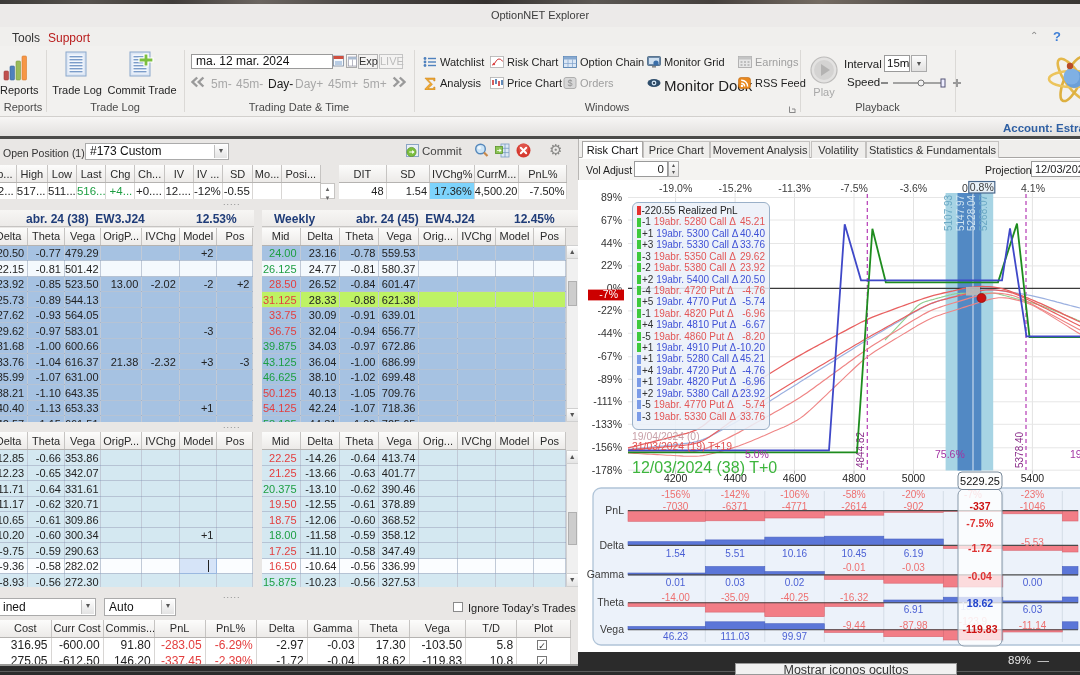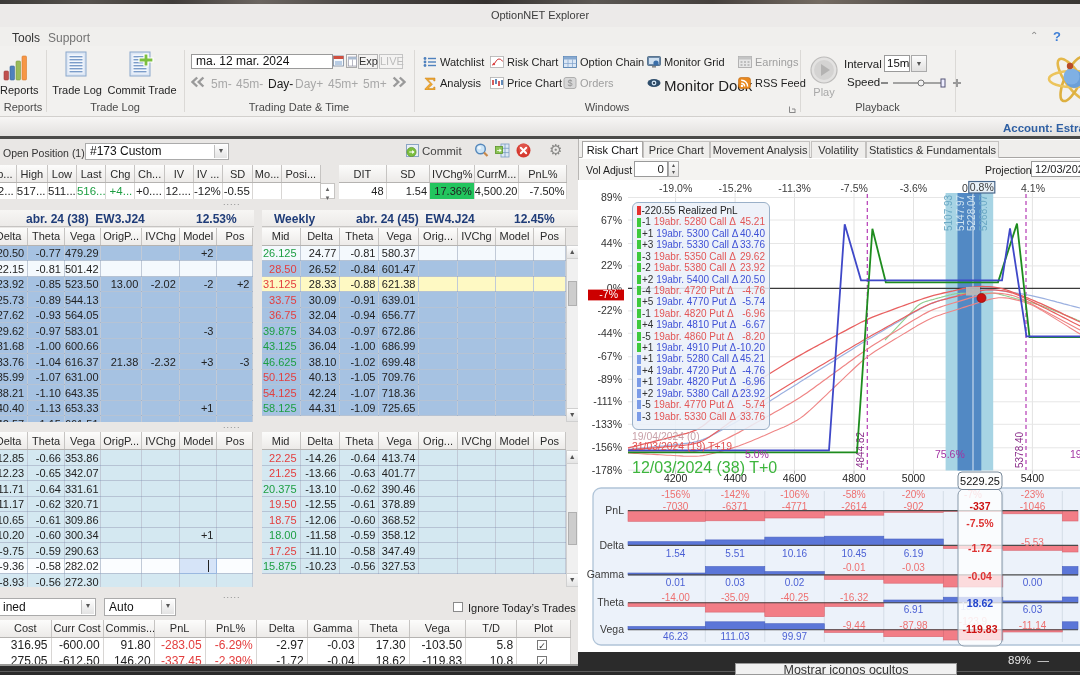--- a/index.html
+++ b/index.html
@@ -11,21 +11,21 @@
 .dd{position:absolute;background:#fff;border:1px solid #ababab;}
 .dda{position:absolute;right:1px;top:1px;bottom:1px;width:13px;background:linear-gradient(#fdfdfd,#e3e3e3);border-left:1px solid #c0c0c0;color:#555;text-align:center;font-size:8px;line-height:12px;}
 .seclbl{position:absolute;color:#4a4a4a;font-size:11px;text-align:center;}
 .icontxt{font-size:11px;color:#1f1f1f;}
 </style></head><body>
 <div class="abs" style="left:0;top:0;width:1080px;height:4px;background:linear-gradient(90deg,#3c3a38 0%,#56524e 8%,#403c3a 16%,#6b6560 24%,#4a4644 33%,#35312f 45%,#5b5753 55%,#45403d 66%,#746b62 76%,#4e4a47 86%,#3a3734 100%);"></div>
 <div class="abs" style="left:0;top:4px;width:1080px;height:23px;background:#eceae9;"></div>
 <div class="abs" style="left:0;top:9px;width:1080px;text-align:center;font-size:11px;color:#3c3c3c;">OptionNET Explorer</div>
 <div class="abs" style="left:0;top:27px;width:1080px;height:19px;background:#f0efed;"></div>
 <div class="abs" style="left:12px;top:31px;font-size:12px;color:#333;">Tools</div>
-<div class="abs" style="left:48px;top:31px;font-size:12px;color:#737373;">Support</div>
+<div class="abs" style="left:48px;top:31px;font-size:12px;color:#b91c1c;">Support</div>
 <div class="abs" style="left:1030px;top:30px;font-size:10px;color:#888;">⌃</div>
 <div class="abs" style="left:1053px;top:29px;font-size:13px;font-weight:bold;color:#3f7fd6;">?</div>
 <div class="abs" style="left:0;top:46px;width:1080px;height:71px;background:#f2f1ef;border-bottom:1px solid #d2d0cd;"></div>
 <div class="abs" style="left:46px;top:50px;width:1px;height:62px;background:#dbd9d6;"></div>
 <div class="abs" style="left:184px;top:50px;width:1px;height:62px;background:#dbd9d6;"></div>
 <div class="abs" style="left:414px;top:50px;width:1px;height:62px;background:#dbd9d6;"></div>
 <div class="abs" style="left:800px;top:50px;width:1px;height:62px;background:#dbd9d6;"></div>
 <div class="abs" style="left:955px;top:50px;width:1px;height:62px;background:#dbd9d6;"></div>
 <div class="abs" style="left:3px;top:54px;width:26px;height:28px;">
 <svg width="26" height="28">
@@ -313,21 +313,21 @@
         <tr class="hdr" style="height:17.5px;">
           <td>DIT</td>
           <td>SD</td>
           <td>IVChg%</td>
           <td>CurrM...</td>
           <td>PnL%</td>
         </tr>
         <tr style="height:16px;">
           <td class="num" style="background:#fff;border-right:1px solid #d8d6d4;font-size:11px;padding-right:2px;">48</td>
           <td class="num" style="background:#fff;border-right:1px solid #d8d6d4;font-size:11px;padding-right:2px;">1.54</td>
-          <td class="num" style="background:#22c55e;border-right:1px solid #d8d6d4;font-size:11px;padding-right:2px;">17.36%</td>
+          <td class="num" style="background:#7dd3fc;border-right:1px solid #d8d6d4;font-size:11px;padding-right:2px;">17.36%</td>
           <td class="num" style="background:#fff;border-right:1px solid #d8d6d4;font-size:11px;padding-right:2px;">4,500.20</td>
           <td class="num" style="background:#fff;border-right:1px solid #d8d6d4;font-size:11px;padding-right:2px;">-7.50%</td>
         </tr>
       </tbody>
     </table>
   </div>
 <div class="abs" style="left:223px;top:201px;width:14px;height:3px;color:#8a8a8a;font-size:9px;line-height:3px;letter-spacing:1px;">.....</div>
 <div class="abs" style="left:0;top:210px;width:254px;height:17px;background:linear-gradient(#f7f6f4,#eceae8);border-bottom:1px solid #c6c4c2;"></div>
 <div class="abs" style="left:26px;top:212px;font-size:12px;font-weight:bold;color:#1f3c78;">abr. 24 (38)&nbsp; EW3.J24</div>
 <div class="abs" style="left:196px;top:212px;font-size:12px;font-weight:bold;color:#1f3c78;">12.53%</div>
@@ -483,41 +483,51 @@
         <tr class="hdr" style="height:17.8px;">
           <td>Mid</td>
           <td>Delta</td>
           <td>Theta</td>
           <td>Vega</td>
           <td>Orig...</td>
           <td>IVChg</td>
           <td>Model</td>
           <td>Pos</td>
         </tr>
+        <tr style="height:15.5px;background:#a6c2e2">
+          <td class="num" style="border-right:1px solid rgba(120,150,190,0.35);border-bottom:1px solid rgba(120,150,190,0.45);color:#1d9e42">24.00</td>
+          <td class="num" style="border-right:1px solid rgba(120,150,190,0.35);border-bottom:1px solid rgba(120,150,190,0.45);">23.16</td>
+          <td class="num" style="border-right:1px solid rgba(120,150,190,0.35);border-bottom:1px solid rgba(120,150,190,0.45);">-0.78</td>
+          <td class="num" style="border-right:1px solid rgba(120,150,190,0.35);border-bottom:1px solid rgba(120,150,190,0.45);">559.53</td>
+          <td class="num" style="border-right:1px solid rgba(120,150,190,0.35);border-bottom:1px solid rgba(120,150,190,0.45);"></td>
+          <td class="num" style="border-right:1px solid rgba(120,150,190,0.35);border-bottom:1px solid rgba(120,150,190,0.45);"></td>
+          <td class="num" style="border-right:1px solid rgba(120,150,190,0.35);border-bottom:1px solid rgba(120,150,190,0.45);"></td>
+          <td class="num" style="border-right:1px solid rgba(120,150,190,0.35);border-bottom:1px solid rgba(120,150,190,0.45);"></td>
+        </tr>
         <tr style="height:15.5px;background:#f4f9fd">
           <td class="num" style="border-right:1px solid rgba(120,150,190,0.35);border-bottom:1px solid rgba(120,150,190,0.45);color:#1d9e42">26.125</td>
           <td class="num" style="border-right:1px solid rgba(120,150,190,0.35);border-bottom:1px solid rgba(120,150,190,0.45);">24.77</td>
           <td class="num" style="border-right:1px solid rgba(120,150,190,0.35);border-bottom:1px solid rgba(120,150,190,0.45);">-0.81</td>
           <td class="num" style="border-right:1px solid rgba(120,150,190,0.35);border-bottom:1px solid rgba(120,150,190,0.45);">580.37</td>
           <td class="num" style="border-right:1px solid rgba(120,150,190,0.35);border-bottom:1px solid rgba(120,150,190,0.45);"></td>
           <td class="num" style="border-right:1px solid rgba(120,150,190,0.35);border-bottom:1px solid rgba(120,150,190,0.45);"></td>
           <td class="num" style="border-right:1px solid rgba(120,150,190,0.35);border-bottom:1px solid rgba(120,150,190,0.45);"></td>
           <td class="num" style="border-right:1px solid rgba(120,150,190,0.35);border-bottom:1px solid rgba(120,150,190,0.45);"></td>
         </tr>
         <tr style="height:15.5px;background:#a6c2e2">
           <td class="num" style="border-right:1px solid rgba(120,150,190,0.35);border-bottom:1px solid rgba(120,150,190,0.45);color:#e33e3e">28.50</td>
           <td class="num" style="border-right:1px solid rgba(120,150,190,0.35);border-bottom:1px solid rgba(120,150,190,0.45);">26.52</td>
           <td class="num" style="border-right:1px solid rgba(120,150,190,0.35);border-bottom:1px solid rgba(120,150,190,0.45);">-0.84</td>
           <td class="num" style="border-right:1px solid rgba(120,150,190,0.35);border-bottom:1px solid rgba(120,150,190,0.45);">601.47</td>
           <td class="num" style="border-right:1px solid rgba(120,150,190,0.35);border-bottom:1px solid rgba(120,150,190,0.45);"></td>
           <td class="num" style="border-right:1px solid rgba(120,150,190,0.35);border-bottom:1px solid rgba(120,150,190,0.45);"></td>
           <td class="num" style="border-right:1px solid rgba(120,150,190,0.35);border-bottom:1px solid rgba(120,150,190,0.45);"></td>
           <td class="num" style="border-right:1px solid rgba(120,150,190,0.35);border-bottom:1px solid rgba(120,150,190,0.45);"></td>
         </tr>
-        <tr style="height:15.5px;background:#fef9c3">
+        <tr style="height:15.5px;background:#bef264">
           <td class="num" style="border-right:1px solid rgba(120,150,190,0.35);border-bottom:1px solid rgba(120,150,190,0.45);color:#e33e3e">31.125</td>
           <td class="num" style="border-right:1px solid rgba(120,150,190,0.35);border-bottom:1px solid rgba(120,150,190,0.45);">28.33</td>
           <td class="num" style="border-right:1px solid rgba(120,150,190,0.35);border-bottom:1px solid rgba(120,150,190,0.45);">-0.88</td>
           <td class="num" style="border-right:1px solid rgba(120,150,190,0.35);border-bottom:1px solid rgba(120,150,190,0.45);">621.38</td>
           <td class="num" style="border-right:1px solid rgba(120,150,190,0.35);border-bottom:1px solid rgba(120,150,190,0.45);"></td>
           <td class="num" style="border-right:1px solid rgba(120,150,190,0.35);border-bottom:1px solid rgba(120,150,190,0.45);"></td>
           <td class="num" style="border-right:1px solid rgba(120,150,190,0.35);border-bottom:1px solid rgba(120,150,190,0.45);"></td>
           <td class="num" style="border-right:1px solid rgba(120,150,190,0.35);border-bottom:1px solid rgba(120,150,190,0.45);"></td>
         </tr>
         <tr style="height:15.5px;background:#a6c2e2">
@@ -796,20 +806,30 @@
           <td class="num" style="border-right:1px solid rgba(120,150,190,0.35);border-bottom:1px solid rgba(120,150,190,0.45);"></td>
           <td class="num" style="border-right:1px solid rgba(120,150,190,0.35);border-bottom:1px solid rgba(120,150,190,0.45);"></td>
           <td class="num" style="border-right:1px solid rgba(120,150,190,0.35);border-bottom:1px solid rgba(120,150,190,0.45);"></td>
           <td class="num" style="border-right:1px solid rgba(120,150,190,0.35);border-bottom:1px solid rgba(120,150,190,0.45);"></td>
         </tr>
         <tr style="height:15.5px;background:#d4e8f1">
           <td class="num" style="border-right:1px solid rgba(120,150,190,0.35);border-bottom:1px solid rgba(120,150,190,0.45);color:#e33e3e">17.25</td>
           <td class="num" style="border-right:1px solid rgba(120,150,190,0.35);border-bottom:1px solid rgba(120,150,190,0.45);">-11.10</td>
           <td class="num" style="border-right:1px solid rgba(120,150,190,0.35);border-bottom:1px solid rgba(120,150,190,0.45);">-0.58</td>
           <td class="num" style="border-right:1px solid rgba(120,150,190,0.35);border-bottom:1px solid rgba(120,150,190,0.45);">347.49</td>
+          <td class="num" style="border-right:1px solid rgba(120,150,190,0.35);border-bottom:1px solid rgba(120,150,190,0.45);"></td>
+          <td class="num" style="border-right:1px solid rgba(120,150,190,0.35);border-bottom:1px solid rgba(120,150,190,0.45);"></td>
+          <td class="num" style="border-right:1px solid rgba(120,150,190,0.35);border-bottom:1px solid rgba(120,150,190,0.45);"></td>
+          <td class="num" style="border-right:1px solid rgba(120,150,190,0.35);border-bottom:1px solid rgba(120,150,190,0.45);"></td>
+        </tr>
+        <tr style="height:15.5px;background:#fbfdff">
+          <td class="num" style="border-right:1px solid rgba(120,150,190,0.35);border-bottom:1px solid rgba(120,150,190,0.45);color:#e33e3e">16.50</td>
+          <td class="num" style="border-right:1px solid rgba(120,150,190,0.35);border-bottom:1px solid rgba(120,150,190,0.45);">-10.64</td>
+          <td class="num" style="border-right:1px solid rgba(120,150,190,0.35);border-bottom:1px solid rgba(120,150,190,0.45);">-0.56</td>
+          <td class="num" style="border-right:1px solid rgba(120,150,190,0.35);border-bottom:1px solid rgba(120,150,190,0.45);">336.99</td>
           <td class="num" style="border-right:1px solid rgba(120,150,190,0.35);border-bottom:1px solid rgba(120,150,190,0.45);"></td>
           <td class="num" style="border-right:1px solid rgba(120,150,190,0.35);border-bottom:1px solid rgba(120,150,190,0.45);"></td>
           <td class="num" style="border-right:1px solid rgba(120,150,190,0.35);border-bottom:1px solid rgba(120,150,190,0.45);"></td>
           <td class="num" style="border-right:1px solid rgba(120,150,190,0.35);border-bottom:1px solid rgba(120,150,190,0.45);"></td>
         </tr>
         <tr style="height:15.5px;background:#d4e8f1">
           <td class="num" style="border-right:1px solid rgba(120,150,190,0.35);border-bottom:1px solid rgba(120,150,190,0.45);color:#1d9e42">15.875</td>
           <td class="num" style="border-right:1px solid rgba(120,150,190,0.35);border-bottom:1px solid rgba(120,150,190,0.45);">-10.23</td>
           <td class="num" style="border-right:1px solid rgba(120,150,190,0.35);border-bottom:1px solid rgba(120,150,190,0.45);">-0.56</td>
           <td class="num" style="border-right:1px solid rgba(120,150,190,0.35);border-bottom:1px solid rgba(120,150,190,0.45);">327.53</td>

